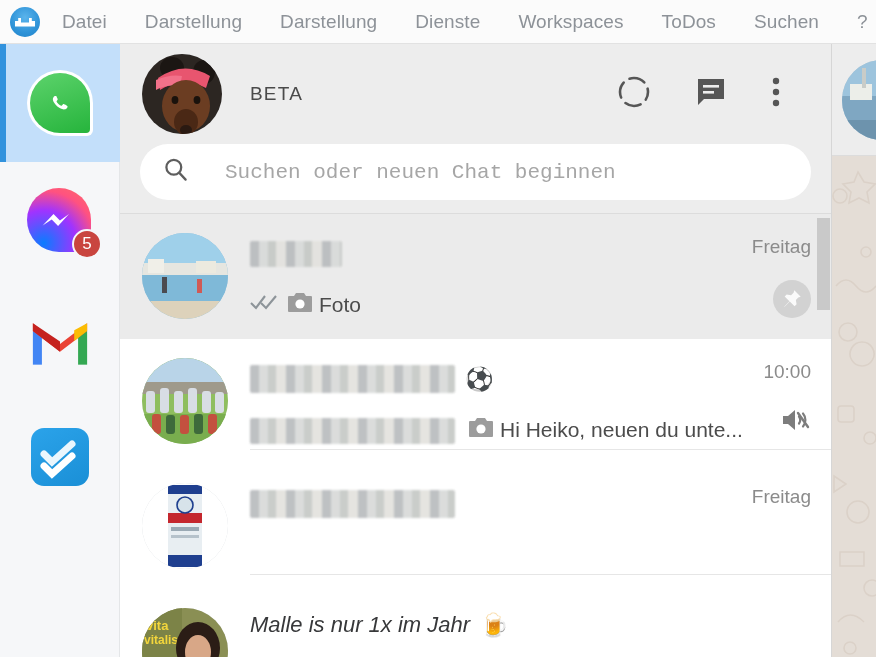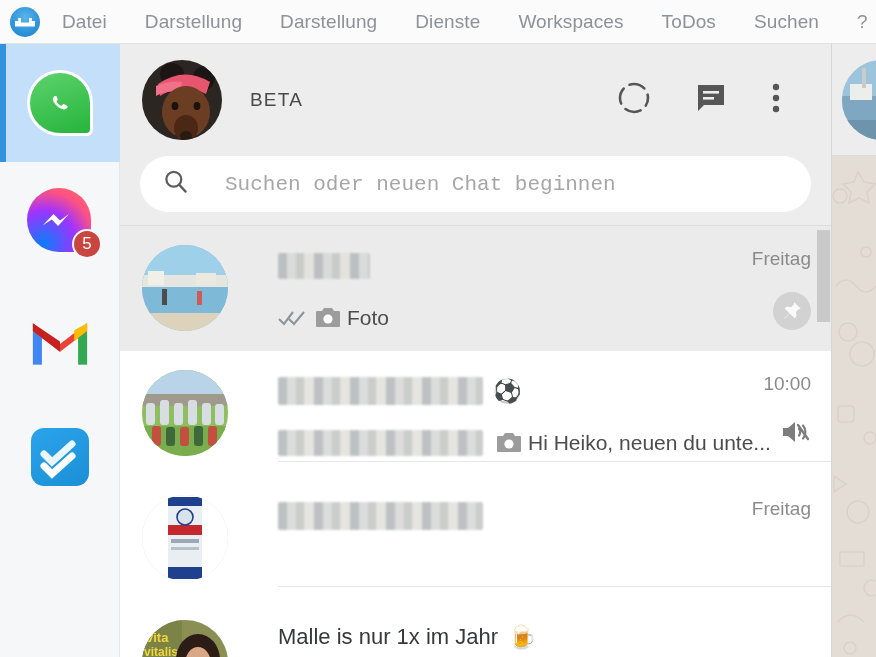--- a/index.html
+++ b/index.html
@@ -142,21 +142,21 @@
     top: 44px; left: 120px;
     width: 712px;
     height: 613px;
     background: #ffffff;
     border-right: 1px solid #d6d6d6;
     overflow: hidden;
     z-index: 20;
   }
 
   .panel-header {
-    height: 112px;
+    height: 100px;
     background: #ededed;
     display: flex;
     align-items: center;
     padding: 0 22px 0 22px;
   }
   .avatar {
     width: 80px; height: 80px;
     border-radius: 50%;
     flex: 0 0 auto;
     overflow: hidden;
@@ -205,21 +205,20 @@
     height: 401px;
     background: #fff;
   }
 
   .row {
     display: flex;
     align-items: flex-start;
     padding: 14px 0 14px 22px;
     position: relative;
     height: 125px;
-    gap: 28px;
   }
   .row.selected { background: #ebebeb; }
   .row-av {
     width: 86px; height: 86px;
     border-radius: 50%;
     overflow: hidden;
     flex: 0 0 auto;
     margin-top: 5px;
     background: #d3d8dc;
     position: relative;
@@ -233,23 +232,23 @@
     position: relative;
   }
   .row-body.bordered { border-bottom: 1px solid #e6e6e6; height: 100%; }
   .line1 {
     display: flex;
     align-items: center;
     height: 40px;
   }
   .line2 {
     display: flex;
-    align-items: center;
+    align-items: flex-start;
     height: 40px;
-    margin-top: 12px;
+    margin-top: 19px;
   }
   .blur {
     display: inline-block;
     height: 26px;
     border-radius: 2px;
     background:
       repeating-linear-gradient(90deg, #b9bcbe 0 9px, #d8dad9 9px 18px, #c6c9c6 18px 26px, #e3e2de 26px 36px),
       #d2d4d2;
     filter: blur(1.1px);
     opacity: .92;
@@ -292,20 +291,21 @@
     color: #7d7d7d;
   }
   .emoji { font-size: 23px; margin-left: 10px; line-height: 1; }
 
   .row-partial { overflow: hidden; }
   .row-partial .row-body { padding-top: 2px; }
   .title-text {
     font-size: 22px;
     color: #37383a;
     white-space: nowrap;
+    font-style: italic;
   }
 
   
   .sb-track {
     position: absolute;
     top: 0; right: 1px;
     width: 13px;
     height: 401px;
     background: transparent;
   }

